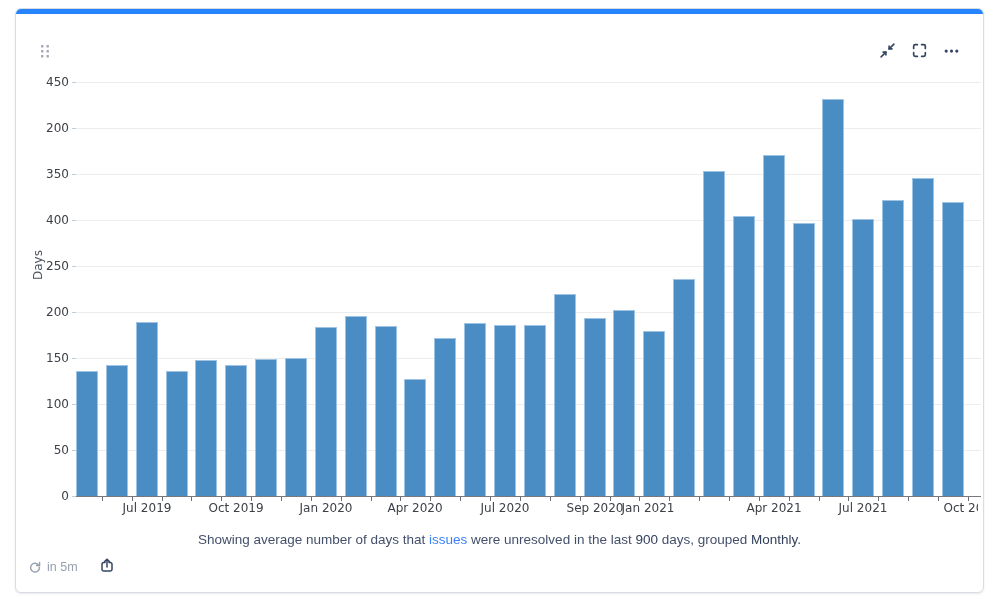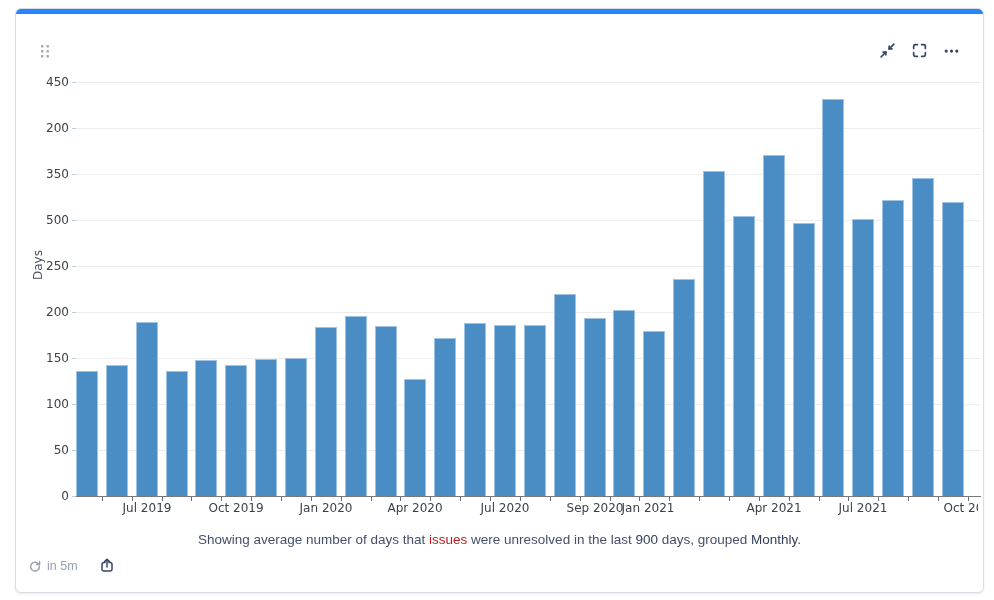--- a/index.html
+++ b/index.html
@@ -44,24 +44,24 @@
   #x-labels { position:absolute; left:60px; top:492px; width:902px; height:16px; overflow:hidden; }
   .x-tick-label {
     position:absolute; top:0; transform:translateX(-50%); white-space:nowrap;
     font-family:"DejaVu Sans", sans-serif; font-size:12px; color:#3d4046;
   }
 
   .chart-caption {
     position:absolute; left:0; top:523px; width:100%; text-align:center;
     font-size:13.5px; color:#44506a;
   }
-  .chart-caption a { color:#b91c1c; text-decoration:none; cursor:pointer; }
+  .chart-caption a { color:#3b82f6; text-decoration:none; cursor:pointer; }
   .chart-caption b { color:#32405c; font-weight:400; }
 
-  .gadget-footer { position:absolute; left:8px; top:546px; display:flex; align-items:flex-start; gap:6px; }
+  .gadget-footer { position:absolute; left:8px; top:546px; display:flex; align-items:center; gap:6px; }
   .refresh-btn { display:flex; align-items:center; gap:5px; background:none; border:none; cursor:pointer; padding:4px; }
   .refresh-label { font-size:12.5px; color:#97a0af; }
   .share-btn { background:none; border:none; cursor:pointer; padding:2px; margin-left:9px; }
 </style>
 </head>
 <body>
 
 <div class="gadget-card">
   <div class="accent-bar"></div>
 
@@ -112,21 +112,21 @@
   </div>
 
   <div class="y-axis-title">Days</div>
   <div id="y-labels">
       <div class="y-tick-label" style="top: 406px;">0</div>
       <div class="y-tick-label" style="top: 360px;">50</div>
       <div class="y-tick-label" style="top: 314px;">100</div>
       <div class="y-tick-label" style="top: 268px;">150</div>
       <div class="y-tick-label" style="top: 222px;">200</div>
       <div class="y-tick-label" style="top: 176px;">250</div>
-      <div class="y-tick-label" style="top: 130px;">500</div>
+      <div class="y-tick-label" style="top: 130px;">400</div>
       <div class="y-tick-label" style="top: 84px;">350</div>
       <div class="y-tick-label" style="top: 38px;">200</div>
       <div class="y-tick-label" style="top: -8px;">450</div>
     </div>
 
   <div id="plot">
     <div id="gridlines">
         <div class="y-stub" style="top: 414px;"></div>
         <div class="grid-line" style="top: 368px;"></div>
         <div class="y-stub" style="top: 368px;"></div>

